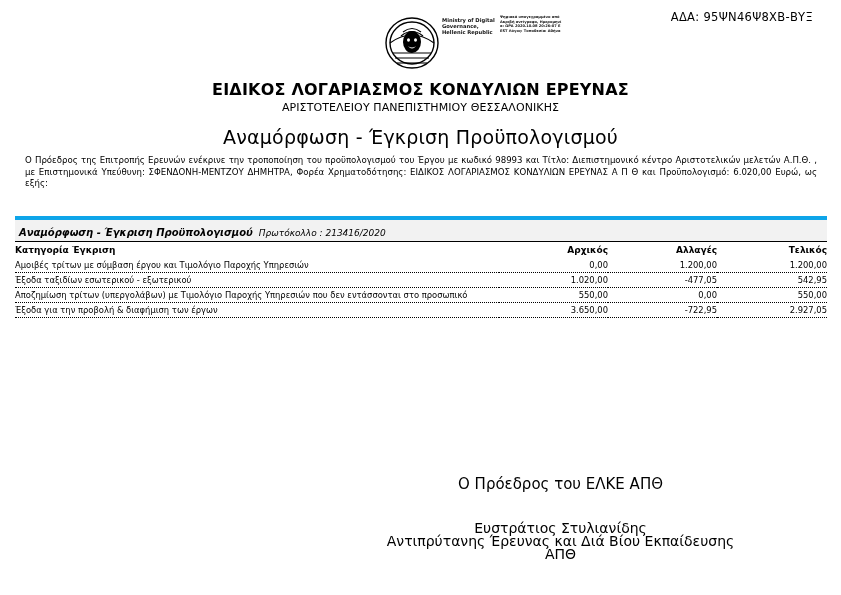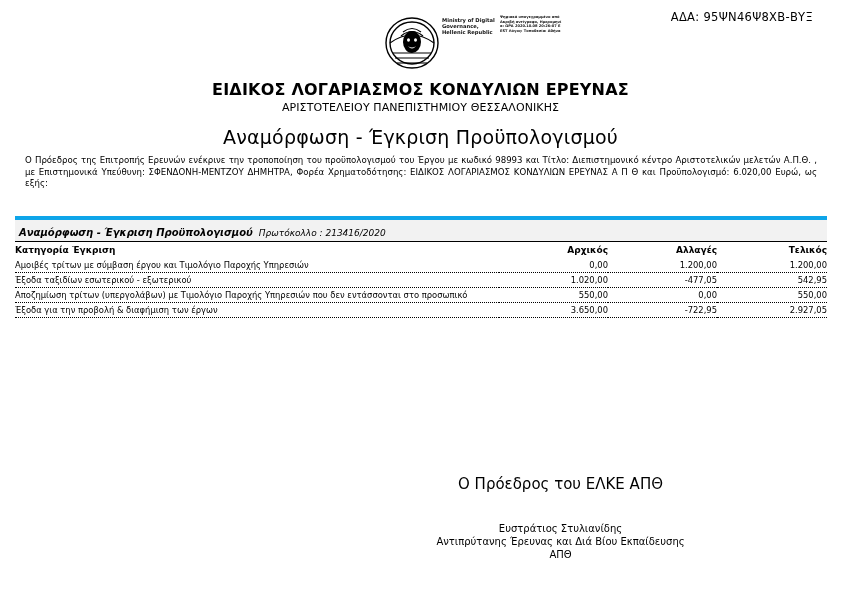--- a/index.html
+++ b/index.html
@@ -175,21 +175,21 @@
     font-size: 15px;
   }
   #sig-president .inner { margin-left: 280px; }
 
   #sig-name-block {
     position: absolute;
     top: 522px;
     left: 0;
     width: 841px;
     text-align: center;
-    font-size: 10px;
+    font-size: 14px;
     line-height: 13px;
   }
   #sig-name-block .inner { margin-left: 280px; }
 </style>
 </head>
 <body>
 
 <div id="ada-code">ΑΔΑ: 95ΨΝ46Ψ8ΧΒ-ΒΥΞ</div>
 
 <div id="letterhead">

